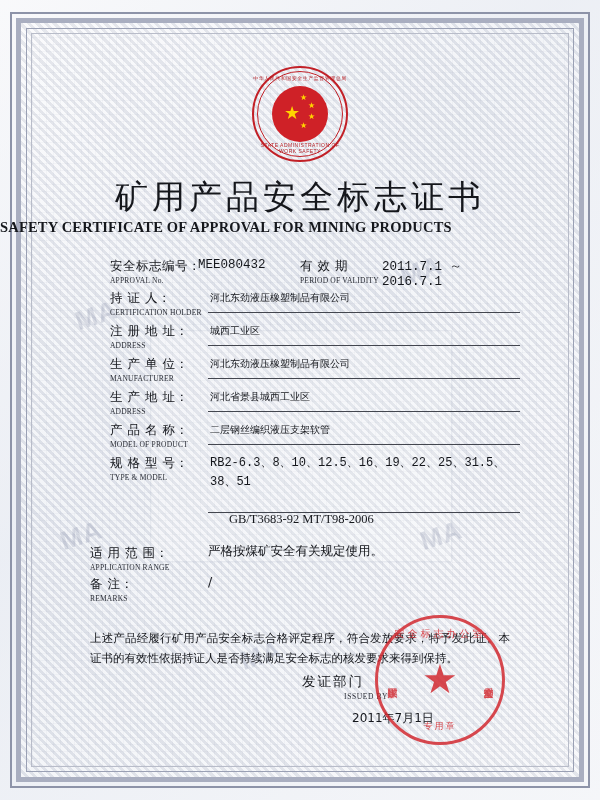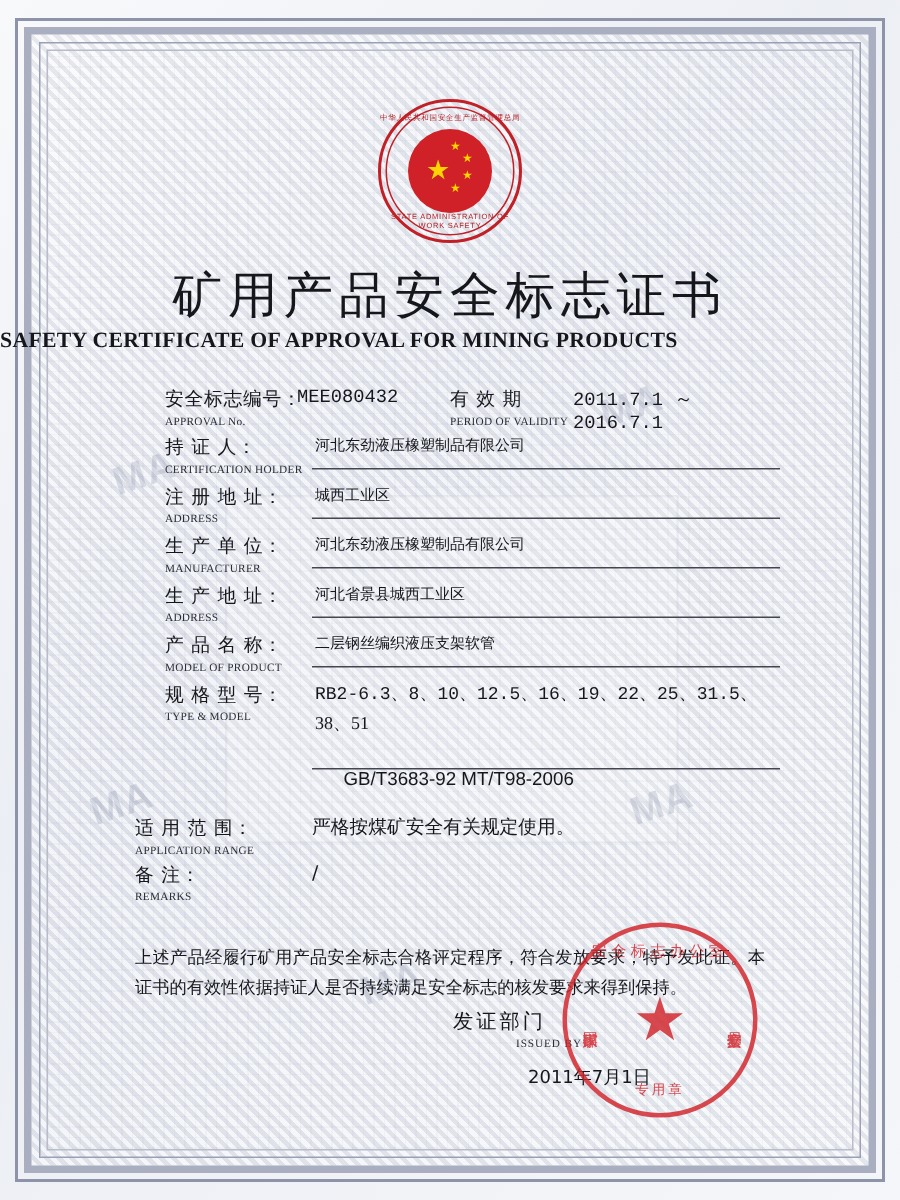--- a/index.html
+++ b/index.html
@@ -250,21 +250,20 @@
     color: #15171c;
     line-height: 16px;
   }
   .field-value.mono {
     font-family: "Liberation Mono", monospace;
     font-size: 12px;
   }
   .field-value .line2 {
     display: block;
     margin-top: 3px;
-    font-family: Liberation Serif, serif;
   }
   .field-row.underlined:after {
     content: "";
     position: absolute;
     left: 98px;
     right: -10px;
     bottom: 8px;
     border-bottom: 1px solid #43464f;
   }
 
@@ -289,21 +288,21 @@
   }
   .field-value2 {
     position: absolute;
     left: 118px;
     top: 0px;
     font-size: 12.5px;
     font-family: "DejaVu Sans", sans-serif;
     color: #15171c;
   }
   .field-value2.mono {
-    font-family: Liberation Sans, sans-serif;
+    font-family: Liberation Serif, serif;
     font-size: 12.5px;
     padding-left: 21px;
   }
 
   
   .statement {
     position: absolute;
     left: 90px;
     top: 628px;
     width: 420px;

